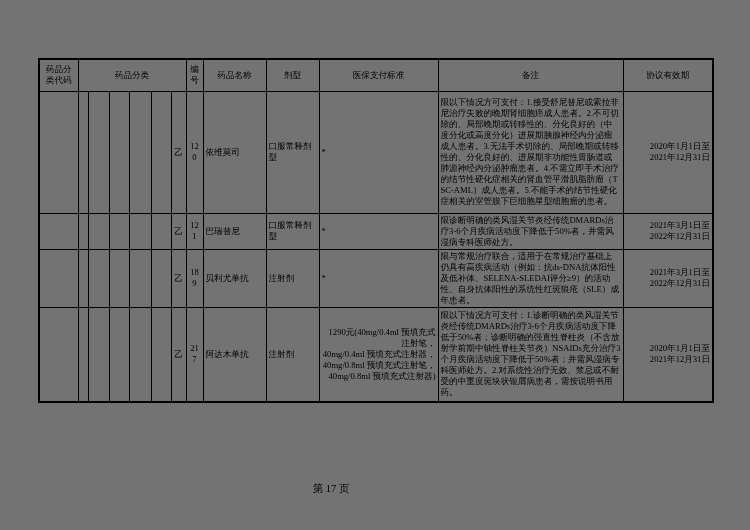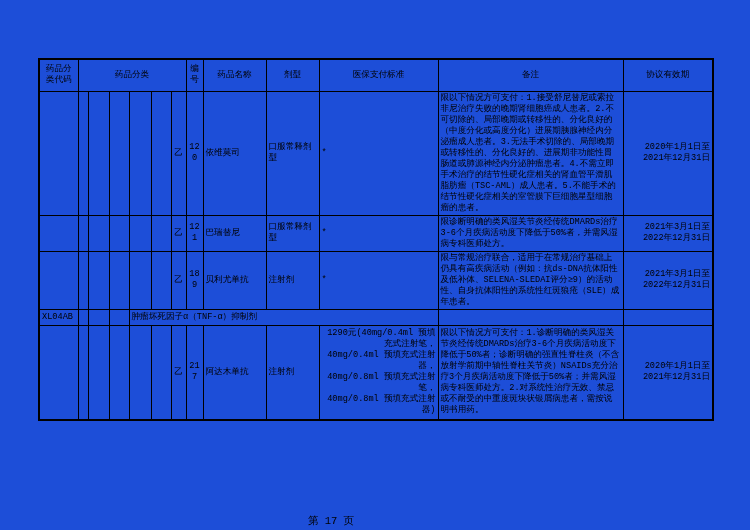--- a/index.html
+++ b/index.html
@@ -5,23 +5,22 @@
   * { box-sizing: border-box; margin: 0; padding: 0; }
   html, body {
     width: 750px; height: 530px;
     background: #ffffff;
     font-family: "Liberation Serif", "DejaVu Serif", serif;
     color: #000;
   }
   .page {
     position: relative;
     width: 750px; height: 530px;
-    background: #1d4ed8;
+    background: #737373;
     overflow: hidden;
-    font-family: Liberation Mono, monospace;
   }
   table.doc {
     position: absolute;
     left: 38px; top: 58px;
     width: 674px;
     border-collapse: collapse;
     table-layout: fixed;
     border: 2px solid #000;
   }
   table.doc td {
@@ -37,21 +36,20 @@
   td.center { text-align: center; }
   td.vt { vertical-align: top; }
   td.prewrap { white-space: pre-line; text-align: right; }
   td.star { font-size: 12px; padding-left: 5px; }
   .footer {
     position: absolute;
     left: 0; top: 482px;
     width: 662px;
     text-align: center;
     font-size: 10.5px;
-    margin-top: 32px;
   }
 </style>
 </head>
 <body>
 
 <div class="page">
 
   <table class="doc">
     <colgroup>
       <col style="width:39px">
@@ -125,29 +123,20 @@
       <td class="center">乙</td>
       <td class="center">189</td>
       <td>贝利尤单抗</td>
       <td>注射剂</td>
       <td class="star">*</td>
       <td class="vt">限与常规治疗联合，适用于在常规治疗基础上仍具有高疾病活动（例如：抗ds-DNA抗体阳性及低补体、SELENA-SLEDAI评分≥9）的活动性、自身抗体阳性的系统性红斑狼疮（SLE）成年患者。</td>
       <td class="prewrap">2021年3月1日至
 2022年12月31日</td>
     </tr>
 
-    <tr style="height:16px">
-      <td>XL04AB</td>
-      <td></td>
-      <td></td>
-      <td></td>
-      <td colspan="7">肿瘤坏死因子α（TNF-α）抑制剂</td>
-      <td></td>
-      <td></td>
-    </tr>
 
     <tr style="height:95px">
       <td></td>
       <td></td>
       <td></td>
       <td></td>
       <td></td>
       <td></td>
       <td class="center">乙</td>
       <td class="center">217</td>

